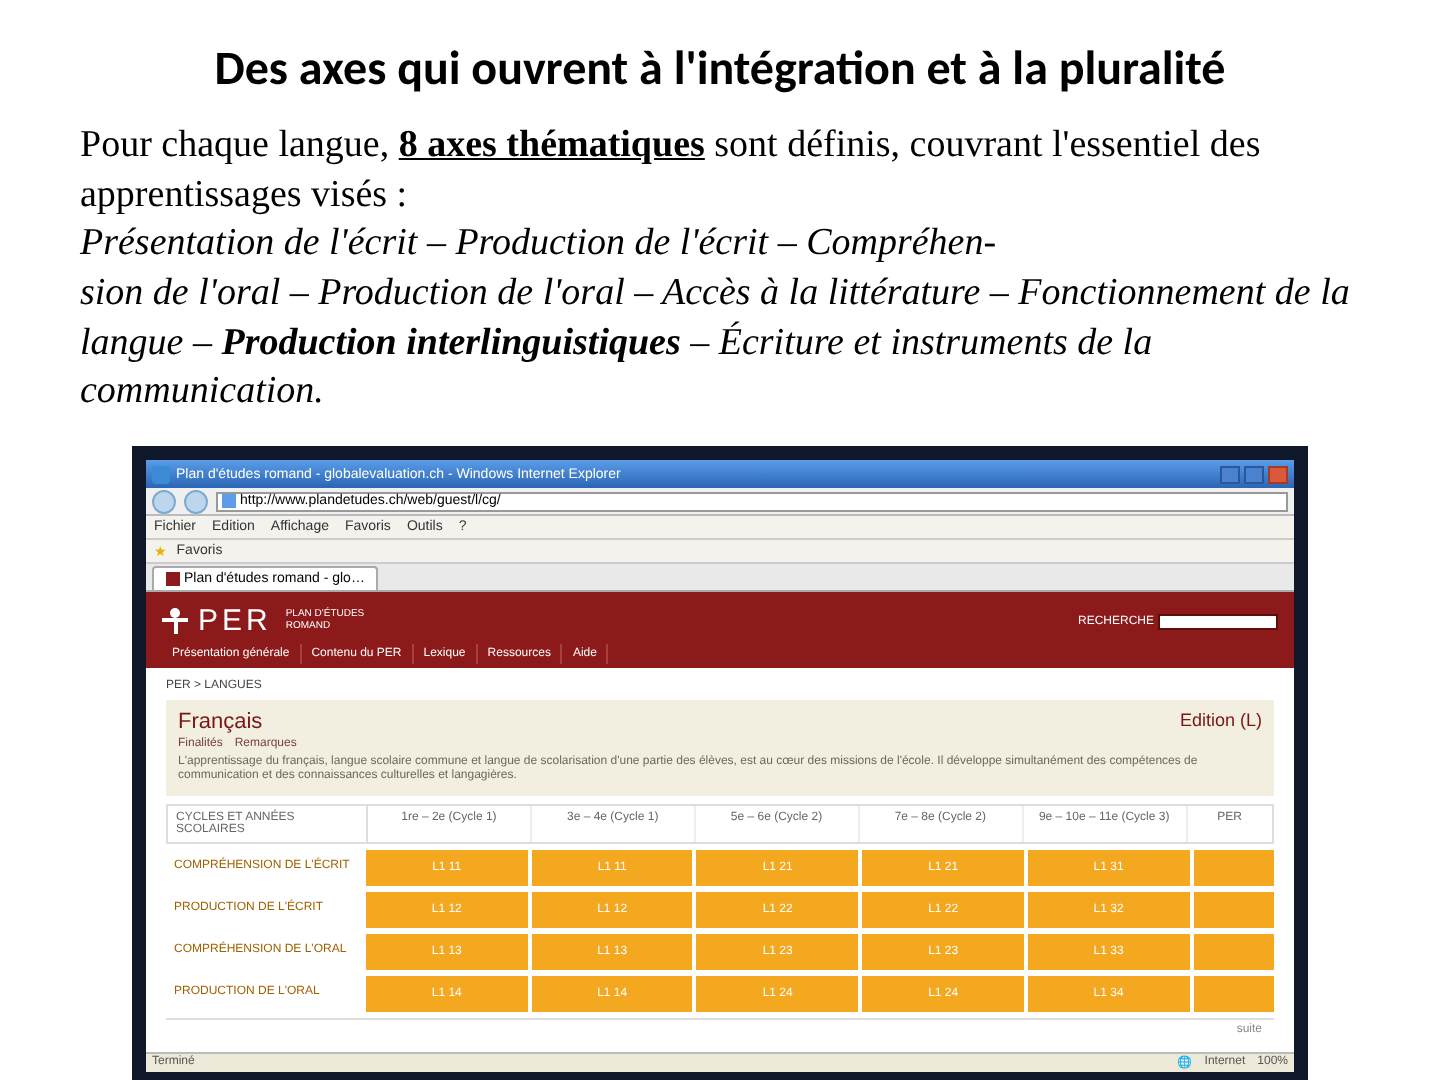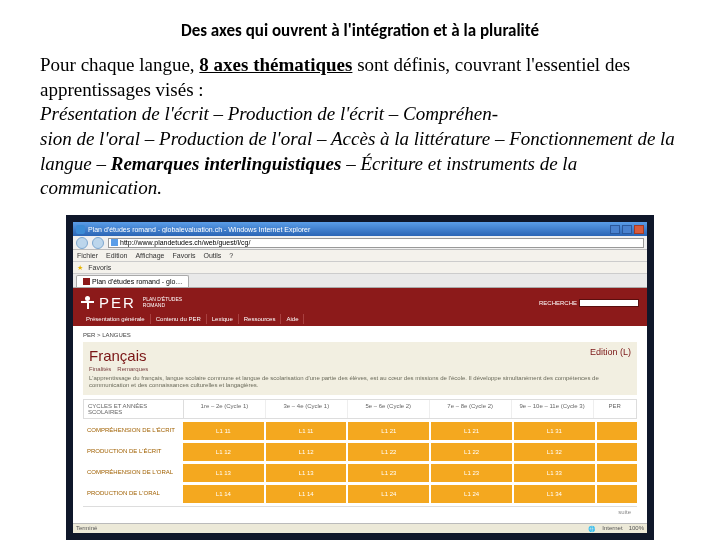--- a/index.html
+++ b/index.html
@@ -7,21 +7,21 @@
     width: 720px;
     height: 540px;
     background: #fff;
     font-family: Georgia, 'Times New Roman', serif;
     padding: 20px 40px;
     color: #000;
   }
   .title {
     font-family: Calibri, Arial, sans-serif;
     font-weight: bold;
-    font-size: 17px;
+    font-size: 24px;
     text-align: center;
     margin-bottom: 12px;
   }
   .paragraph {
     font-size: 19px;
     line-height: 1.3;
     margin-bottom: 14px;
   }
   .italic { font-style: italic; }
   .bold-italic { font-style: italic; font-weight: bold; }
@@ -103,21 +103,21 @@
   .per-nav { display: flex; gap: 0; font-size: 6px; }
   .per-nav-item {
     padding: 2px 5px; border-right: 1px solid #a84040; cursor: pointer;
   }
   .page-body { background: #fff; padding: 6px 10px; }
   .breadcrumb { font-size: 6px; color: #444; text-transform: uppercase; margin-bottom: 4px; }
   .section-band {
     background: #f2efe1; padding: 5px 6px; margin-bottom: 4px;
     position: relative;
   }
-  .domain-title { color: #7a1515; font-size: 15px; margin-bottom: 2px; }
+  .domain-title { color: #7a1515; font-size: 11px; margin-bottom: 2px; }
   .domain-badge {
     position: absolute; right: 6px; top: 5px; color: #7a1515;
     font-size: 9px;
   }
   .sub-links { font-size: 6px; color: #7a4040; display: flex; gap: 6px; margin-bottom: 3px;}
   .sub-desc { font-size: 6px; color: #6a6a5a; line-height: 1.2; }
   .cycle-band {
     display: flex; background: #fff; border: 1px solid #ddd;
     font-size: 6px; color: #666; margin-bottom: 3px;
   }
@@ -154,21 +154,21 @@
   .status-bar .spacer { flex: 1; }
 </style>
 </head>
 <body>
 
 <h1 class="title">Des axes qui ouvrent à l'intégration et à la pluralité</h1>
 
 <p class="paragraph">
   <span>Pour chaque langue, </span><span class="underline" style="font-weight:bold">8 axes thématiques</span><span> sont définis, couvrant l'essentiel des apprentissages visés :</span><br>
   <span class="italic">Présentation de l'écrit – Production de l'écrit – Compréhen-</span><br>
-  <span class="italic">sion de l'oral – Production de l'oral – Accès à la littérature – Fonctionnement de la langue – </span><span class="bold-italic">Remarques interlinguistiques</span><span class="italic"> – Écriture et instruments de la communication.</span>
+  <span class="italic">sion de l'oral – Production de l'oral – Accès à la littérature – Fonctionnement de la langue – </span><span class="bold-italic">Production interlinguistiques</span><span class="italic"> – Écriture et instruments de la communication.</span>
 </p>
 
 <div class="screenshot">
 
   <div class="browser-bar">
     <span class="ie-icon"></span>
     <span class="title-txt">Plan d'études romand - globalevaluation.ch - Windows Internet Explorer</span>
     <div class="win-btns">
       <span class="win-btn"></span>
       <span class="win-btn"></span>

